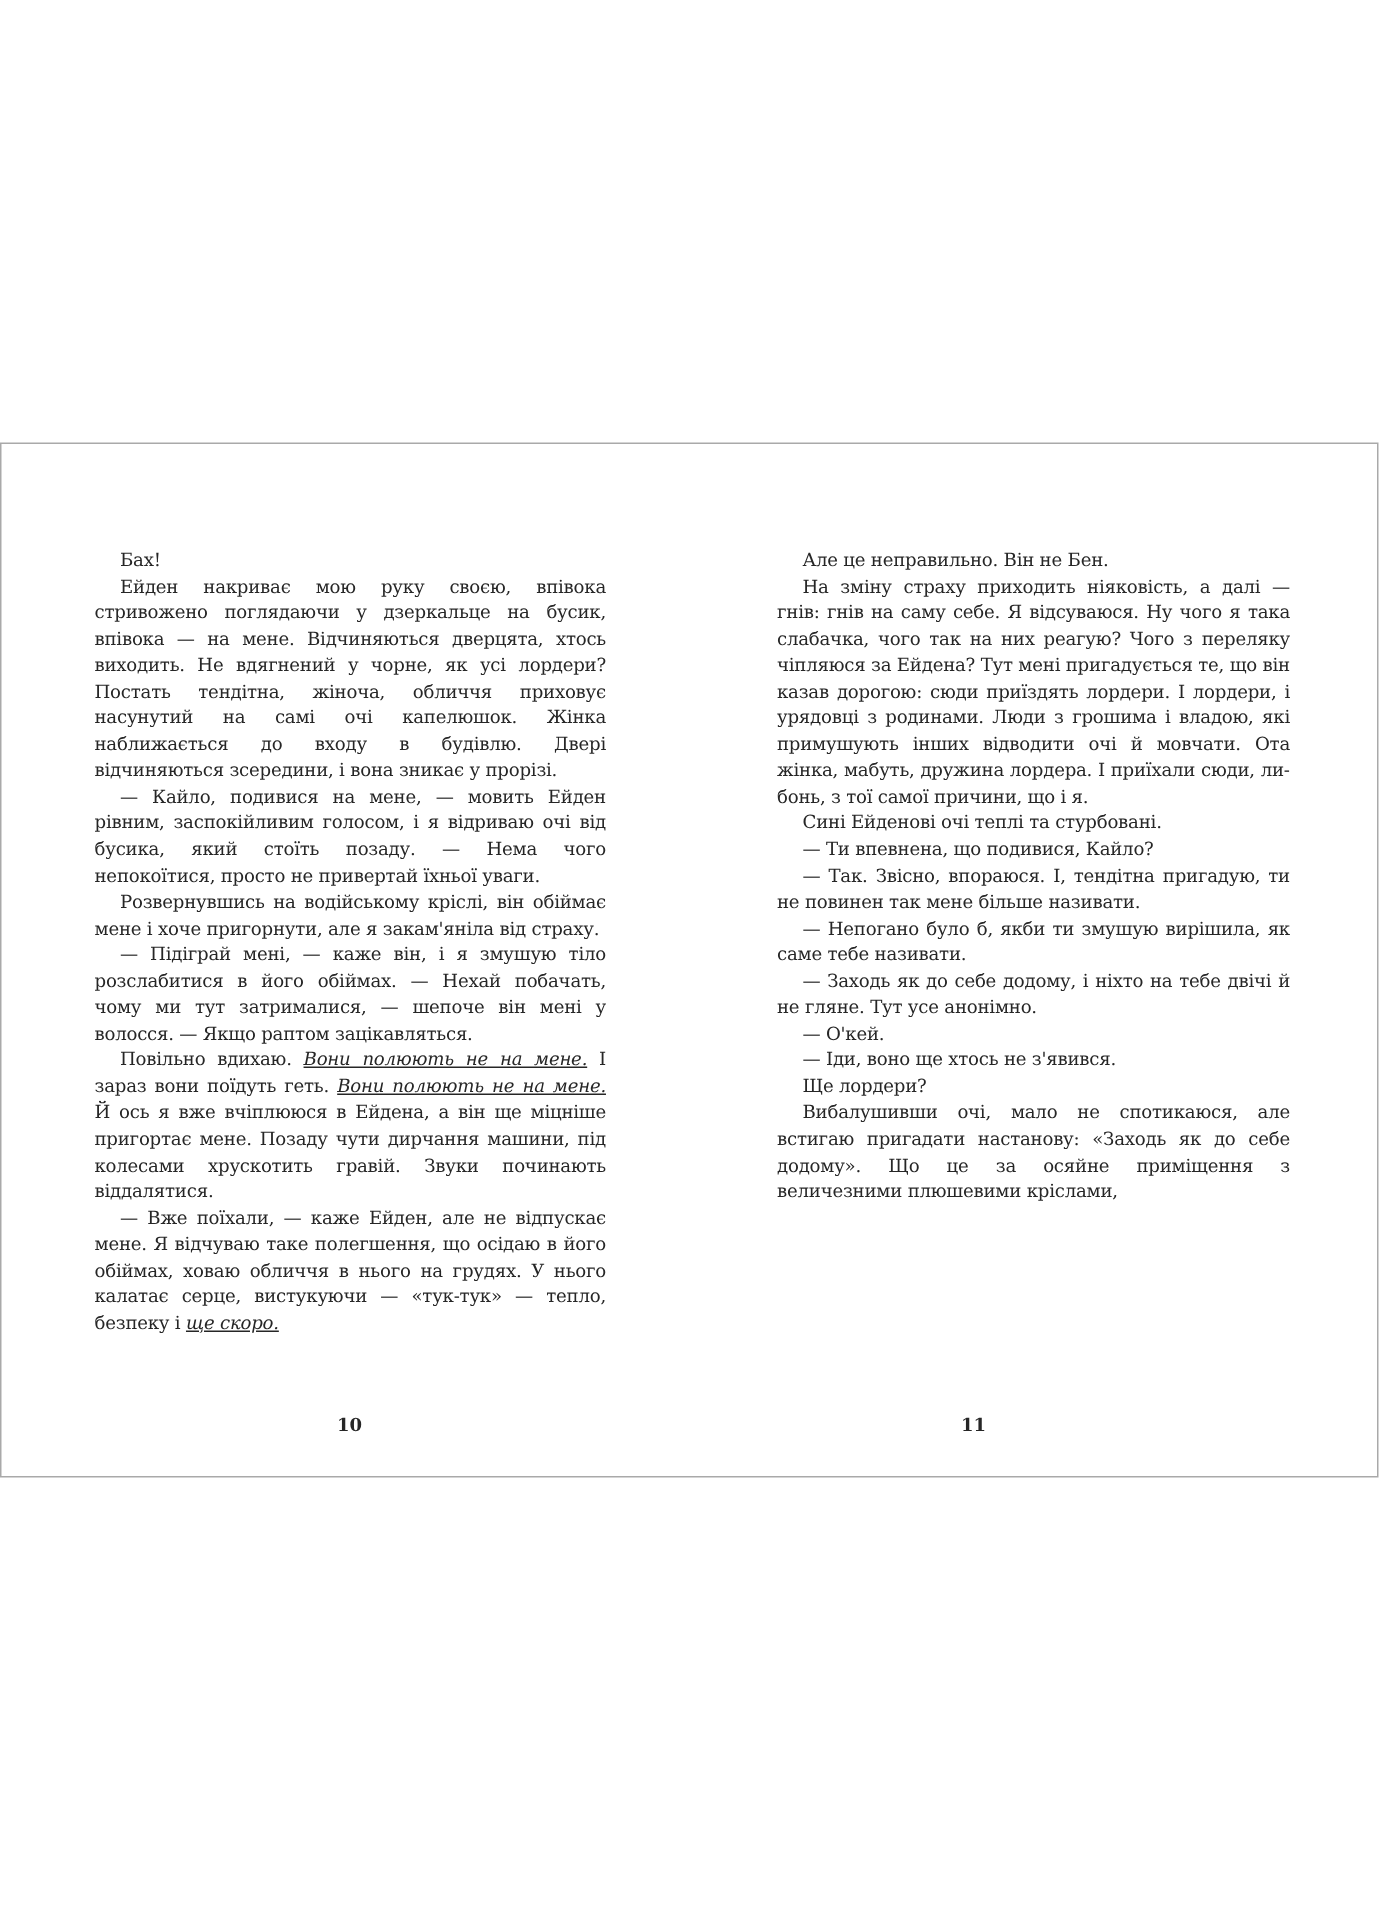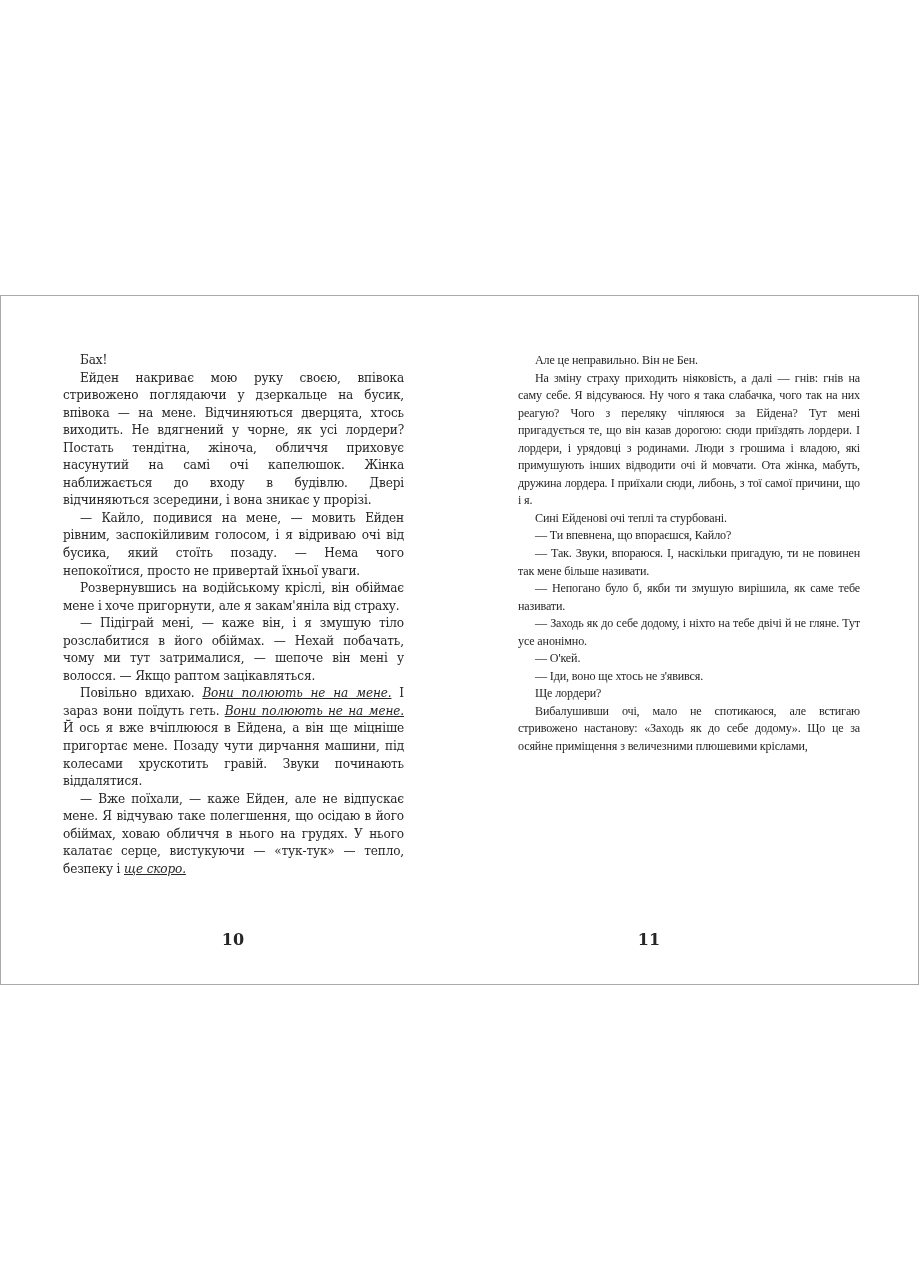--- a/index.html
+++ b/index.html
@@ -18,54 +18,54 @@
       left: 0;
       top: 295px;
       width: 917px;
       height: 688px;
       border: 1px solid #a9a9a9;
       background: #ffffff;
       box-sizing: content-box;
     }
     .page {
       position: absolute;
-      top: 0;
+      top: 13px;
       height: 688px;
       padding-left: 44px;
     }
     .page-left { left: 0; width: 460px; }
     .page-right { left: 460px; width: 457px; }
     .text-block {
       position: absolute;
       top: 56px;
       font-family: "DejaVu Serif", "Liberation Serif", serif;
       font-size: 12.1px;
       line-height: 17.55px;
       color: #262626;
       text-align: justify;
       letter-spacing: -0.15px;
     }
     .page-left .text-block { left: 62px; width: 341px; }
-    .page-right .text-block { left: 57px; width: 342px; font-family: Liberation Serif, serif; }
+    .page-right .text-block { left: 57px; width: 342px; }
     .para {
       margin: 0;
       text-indent: 17px;
       hyphens: manual;
     }
     .para em {
       font-style: italic;
       text-decoration: underline;
     }
     .page-number {
       position: absolute;
       top: 634px;
       width: 40px;
       text-align: center;
       font-family: "DejaVu Serif", "Liberation Serif", serif;
-      font-size: 16px;
+      font-size: 12px;
       font-weight: bold;
       color: #262626;
     }
     .page-left .page-number { left: 212px; }
     .page-right .page-number { left: 168px; }
   </style>
 </head>
 <body>
 
 <div class="spread">
@@ -81,25 +81,25 @@
       <p class="para"><span>— Вже поїхали, — каже Ейден, але не відпускає мене. Я від­чуваю таке полегшення, що осідаю в його обіймах, ховаю обличчя в нього на грудях. У нього калатає серце, вистуку­ючи — «тук-тук» — тепло, безпеку і </span><em>ще скоро.</em></p>
     </div>
     <div class="page-number">10</div>
   </div>
 
   <div class="page page-right">
     <div class="text-block">
       <p class="para">Але це неправильно. Він не Бен.</p>
       <p class="para">На зміну страху приходить ніяковість, а далі — гнів: гнів на саму себе. Я відсуваюся. Ну чого я така слабачка, чого так на них реагую? Чого з переляку чіпляюся за Ейдена? Тут мені пригадується те, що він казав дорогою: сюди приїздять лордери. І лордери, і урядовці з родинами. Люди з грошима і владою, які примушують інших відводити очі й мовчати. Ота жінка, мабуть, дружина лордера. І приїхали сюди, ли­бонь, з тої самої причини, що і я.</p>
       <p class="para">Сині Ейденові очі теплі та стурбовані.</p>
-      <p class="para">— Ти впевнена, що впораєшся, Кайло?</p>
-      <p class="para">— Так. Звуки, впораюся. І, наскільки пригадую, ти не по­винен так мене більше називати.</p>
+      <p class="para">— Ти впевнена, що подивися, Кайло?</p>
+      <p class="para">— Так. Звісно, впораюся. І, тендітна пригадую, ти не по­винен так мене більше називати.</p>
       <p class="para">— Непогано було б, якби ти змушую вирішила, як саме тебе називати.</p>
       <p class="para">— Заходь як до себе додому, і ніхто на тебе двічі й не гля­не. Тут усе анонімно.</p>
       <p class="para">— О'кей.</p>
       <p class="para">— Іди, воно ще хтось не з'явився.</p>
       <p class="para">Ще лордери?</p>
-      <p class="para">Вибалушивши очі, мало не спотикаюся, але встигаю стривожено настанову: «Заходь як до себе додому». Що це за осяйне приміщення з величезними плюшевими кріслами,</p>
+      <p class="para">Вибалушивши очі, мало не спотикаюся, але встигаю пригадати настанову: «Заходь як до себе додому». Що це за осяйне приміщення з величезними плюшевими кріслами,</p>
     </div>
     <div class="page-number">11</div>
   </div>
 
 </div>
 
 </body></html>

